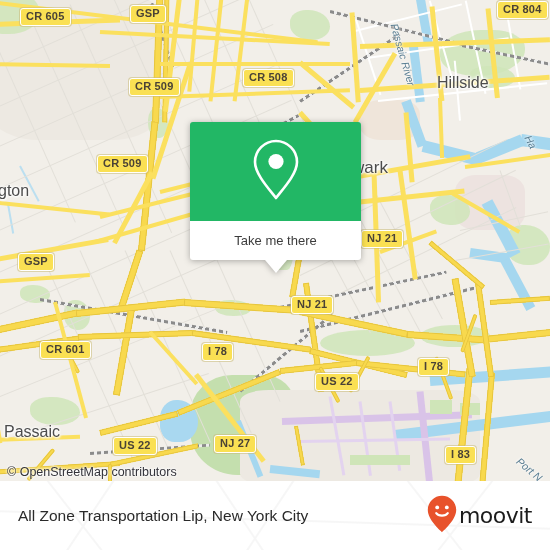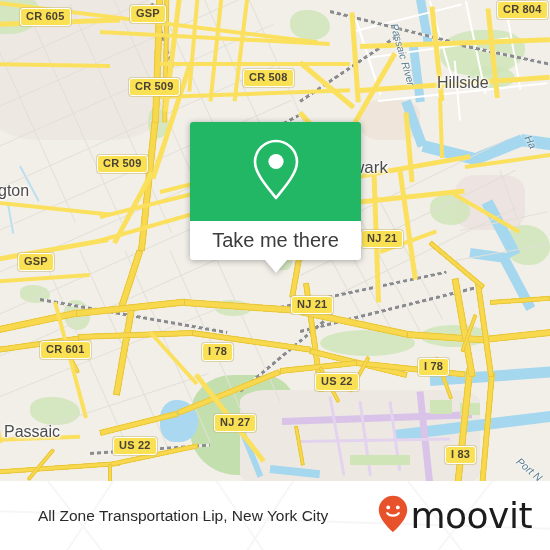--- a/index.html
+++ b/index.html
@@ -74,21 +74,21 @@
   }
   #popup-top{
     background:#22B765;height:99px;border-radius:3px 3px 0 0;
     display:flex;align-items:center;justify-content:center;
   }
   #popup-bottom{
     background:#FFFFFF;height:39px;border-radius:0 0 3px 3px;
     display:flex;align-items:center;justify-content:center;position:relative;
   }
   #popup-bottom .lbl{
-    font-size:20px;color:#3C3C3C;font-family:"Liberation Sans",sans-serif;
+    font-size:13px;color:#3C3C3C;font-family:"Liberation Sans",sans-serif;
   }
   #popup-tail{
     position:absolute;left:50%;top:100%;margin-left:-11px;
     width:0;height:0;border-left:11px solid transparent;
     border-right:11px solid transparent;border-top:13px solid #FFFFFF;
   }
 
   
   #footer{
     position:absolute;left:0;top:481px;width:550px;height:69px;
@@ -96,25 +96,24 @@
     justify-content:space-between;padding:0 18px;box-sizing:border-box;
     z-index:50;overflow:hidden;
   }
   #footer-ghost{
     position:absolute;left:0;top:0;width:550px;height:69px;
     opacity:.07;pointer-events:none;
   }
   #footer-title{
     font-size:15.5px;color:#2A2A2A;position:relative;z-index:2;
     font-family:"Liberation Sans",sans-serif;
-    margin-left:20px;
   }
   #brand{display:flex;align-items:center;position:relative;z-index:2;}
   #brand-word{
-    font-size:36px;color:#1C1C1C;letter-spacing:-.5px;margin-left:2px;
+    font-size:22px;color:#1C1C1C;letter-spacing:-.5px;margin-left:2px;
     font-family:"DejaVu Sans",sans-serif;font-weight:400;
   }
 </style>
 </head>
 <body>
 
 <div id="screen">
 
   <div id="map">
 
@@ -354,40 +353,41 @@
       <span class="shield" style="left:243px;top:69px;">CR 508</span>
       <span class="shield" style="left:129px;top:78px;">CR 509</span>
       <span class="shield" style="left:97px;top:155px;">CR 509</span>
       <span class="shield" style="left:18px;top:253px;">GSP</span>
       <span class="shield" style="left:361px;top:230px;">NJ 21</span>
       <span class="shield" style="left:291px;top:296px;">NJ 21</span>
       <span class="shield" style="left:40px;top:341px;">CR 601</span>
       <span class="shield" style="left:202px;top:343px;">I 78</span>
       <span class="shield" style="left:315px;top:373px;">US 22</span>
       <span class="shield" style="left:418px;top:358px;">I 78</span>
-      <span class="shield" style="left:214px;top:414px;">NJ 27</span>
+      <span class="shield" style="left:214px;top:435px;">NJ 27</span>
       <span class="shield" style="left:113px;top:437px;">US 22</span>
       <span class="shield" style="left:445px;top:446px;">I 83</span>
     </div>
 
     <div id="popup">
       <div id="popup-top">
         <span>
           <svg width="54" height="66" viewBox="0 0 54 66" aria-hidden="true">
             <path d="M27 4 C15.4 4 6 13.4 6 25 C6 37 20 52 27 61 C34 52 48 37 48 25 C48 13.4 38.6 4 27 4 Z" fill="none" stroke="#FFFFFF" stroke-width="2.6" stroke-linejoin="round"></path>
             <circle cx="27" cy="24.5" r="7.6" fill="#FFFFFF"></circle>
           </svg>
         </span>
       </div>
       <div id="popup-bottom">
         <span class="lbl">Take me there</span>
         <span id="popup-tail"></span>
       </div>
     </div>
 
+    <div id="attrib">© OpenStreetMap contributors</div>
   </div>
 
   <div id="footer">
     <svg id="footer-ghost" viewBox="0 0 550 69" preserveAspectRatio="none">
       <g stroke="#8A8A8A" stroke-width="2" fill="none">
         <path d="M40,-10 L110,80"></path>
           <path d="M120,-10 L60,80"></path>
         <path d="M210,-10 L270,80"></path>
           <path d="M300,-10 L240,80"></path>
         <path d="M400,-10 L470,80"></path>

